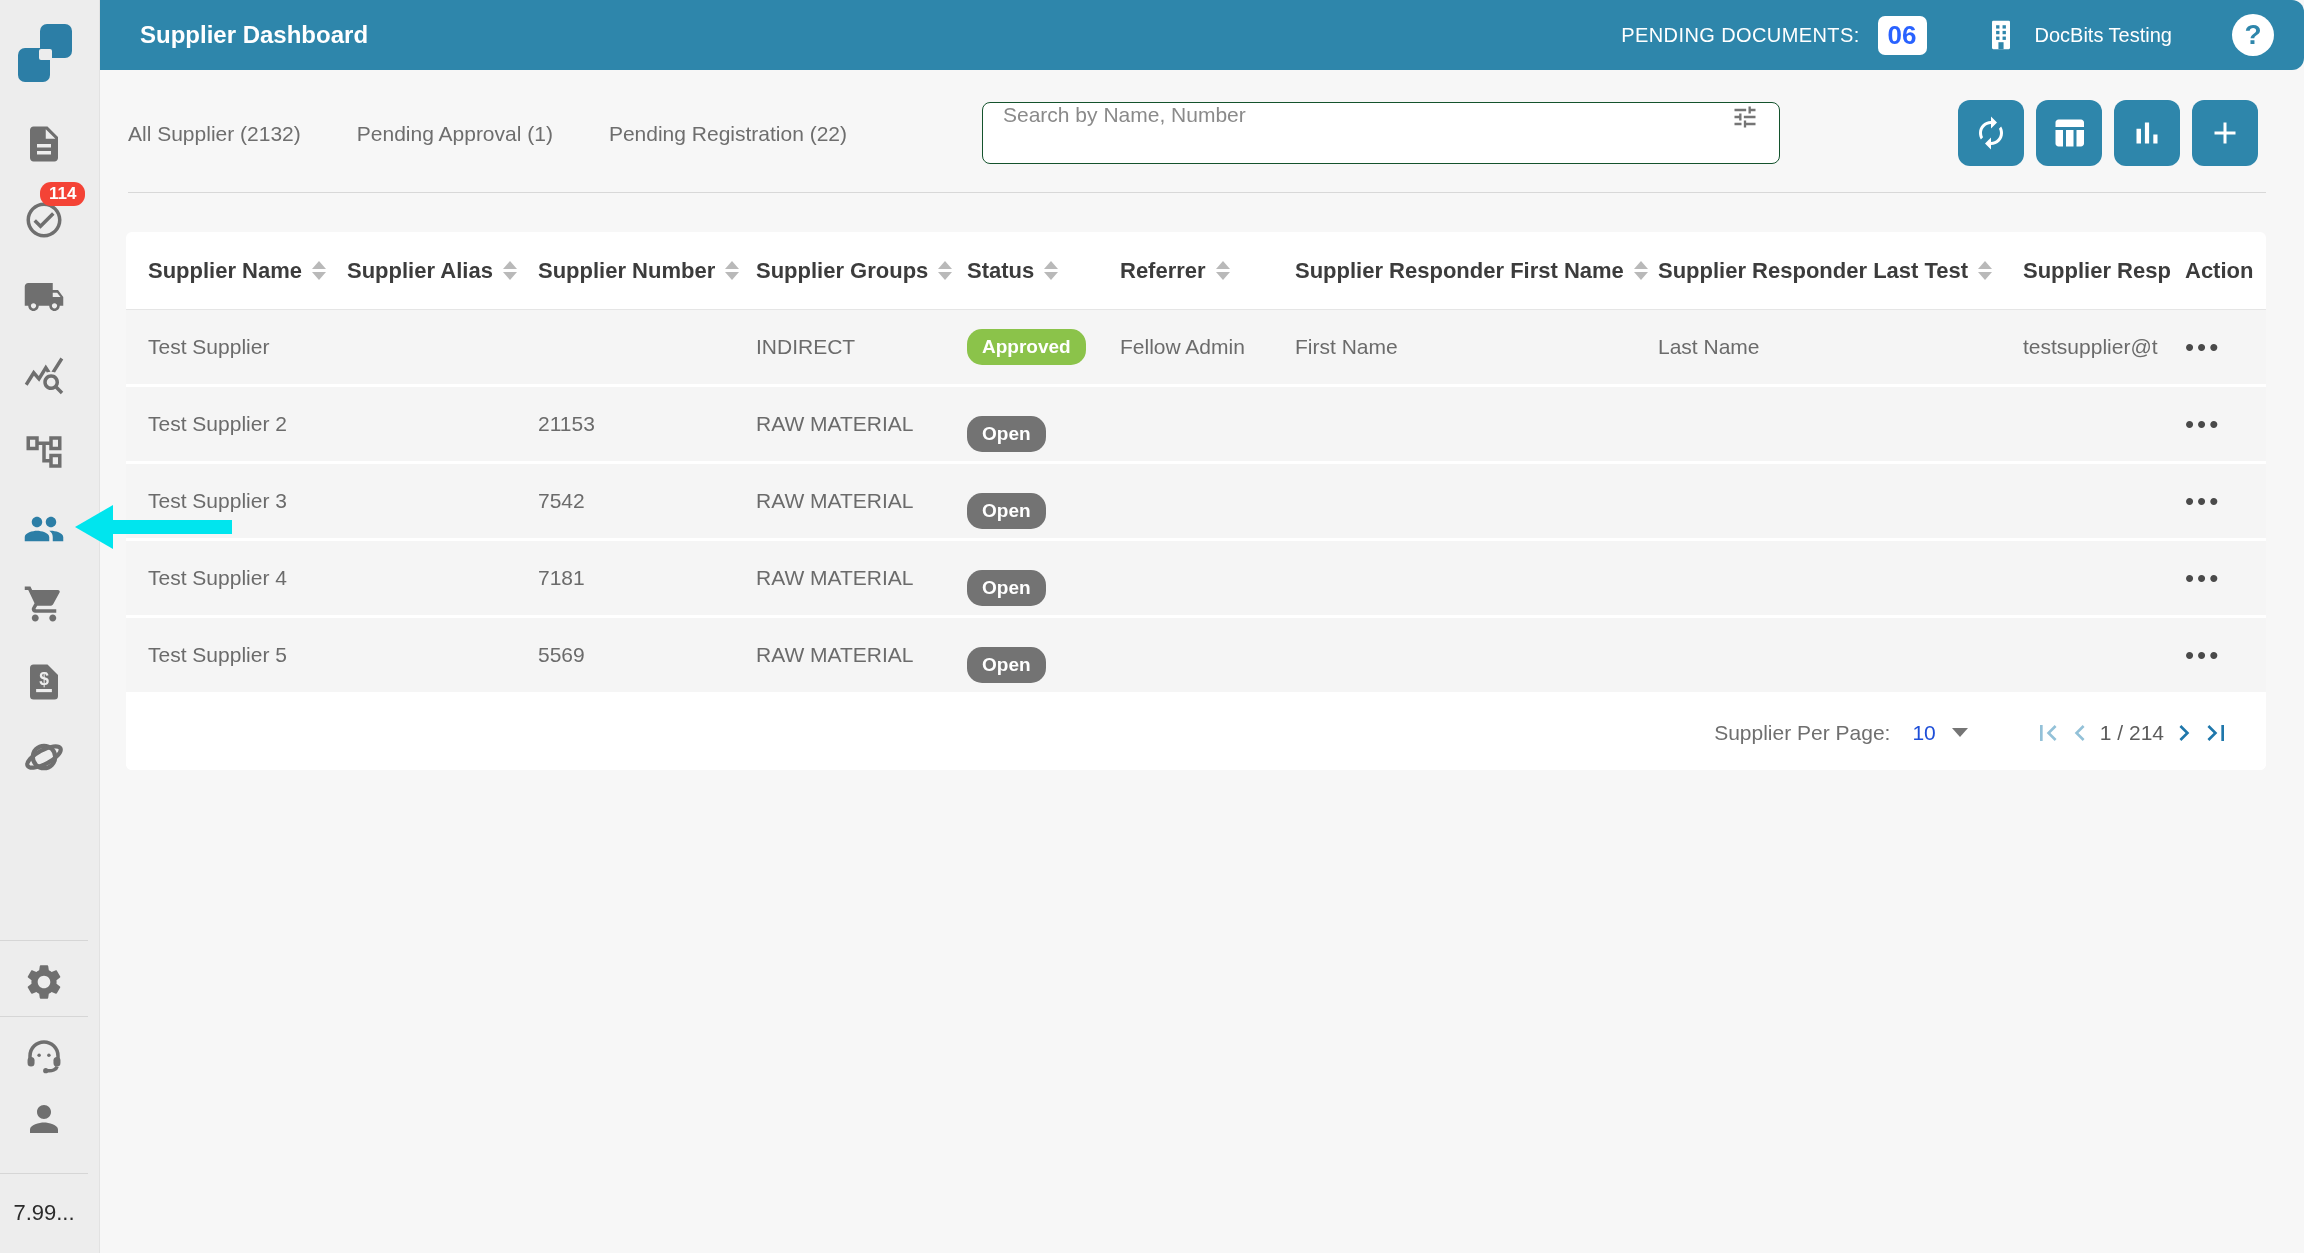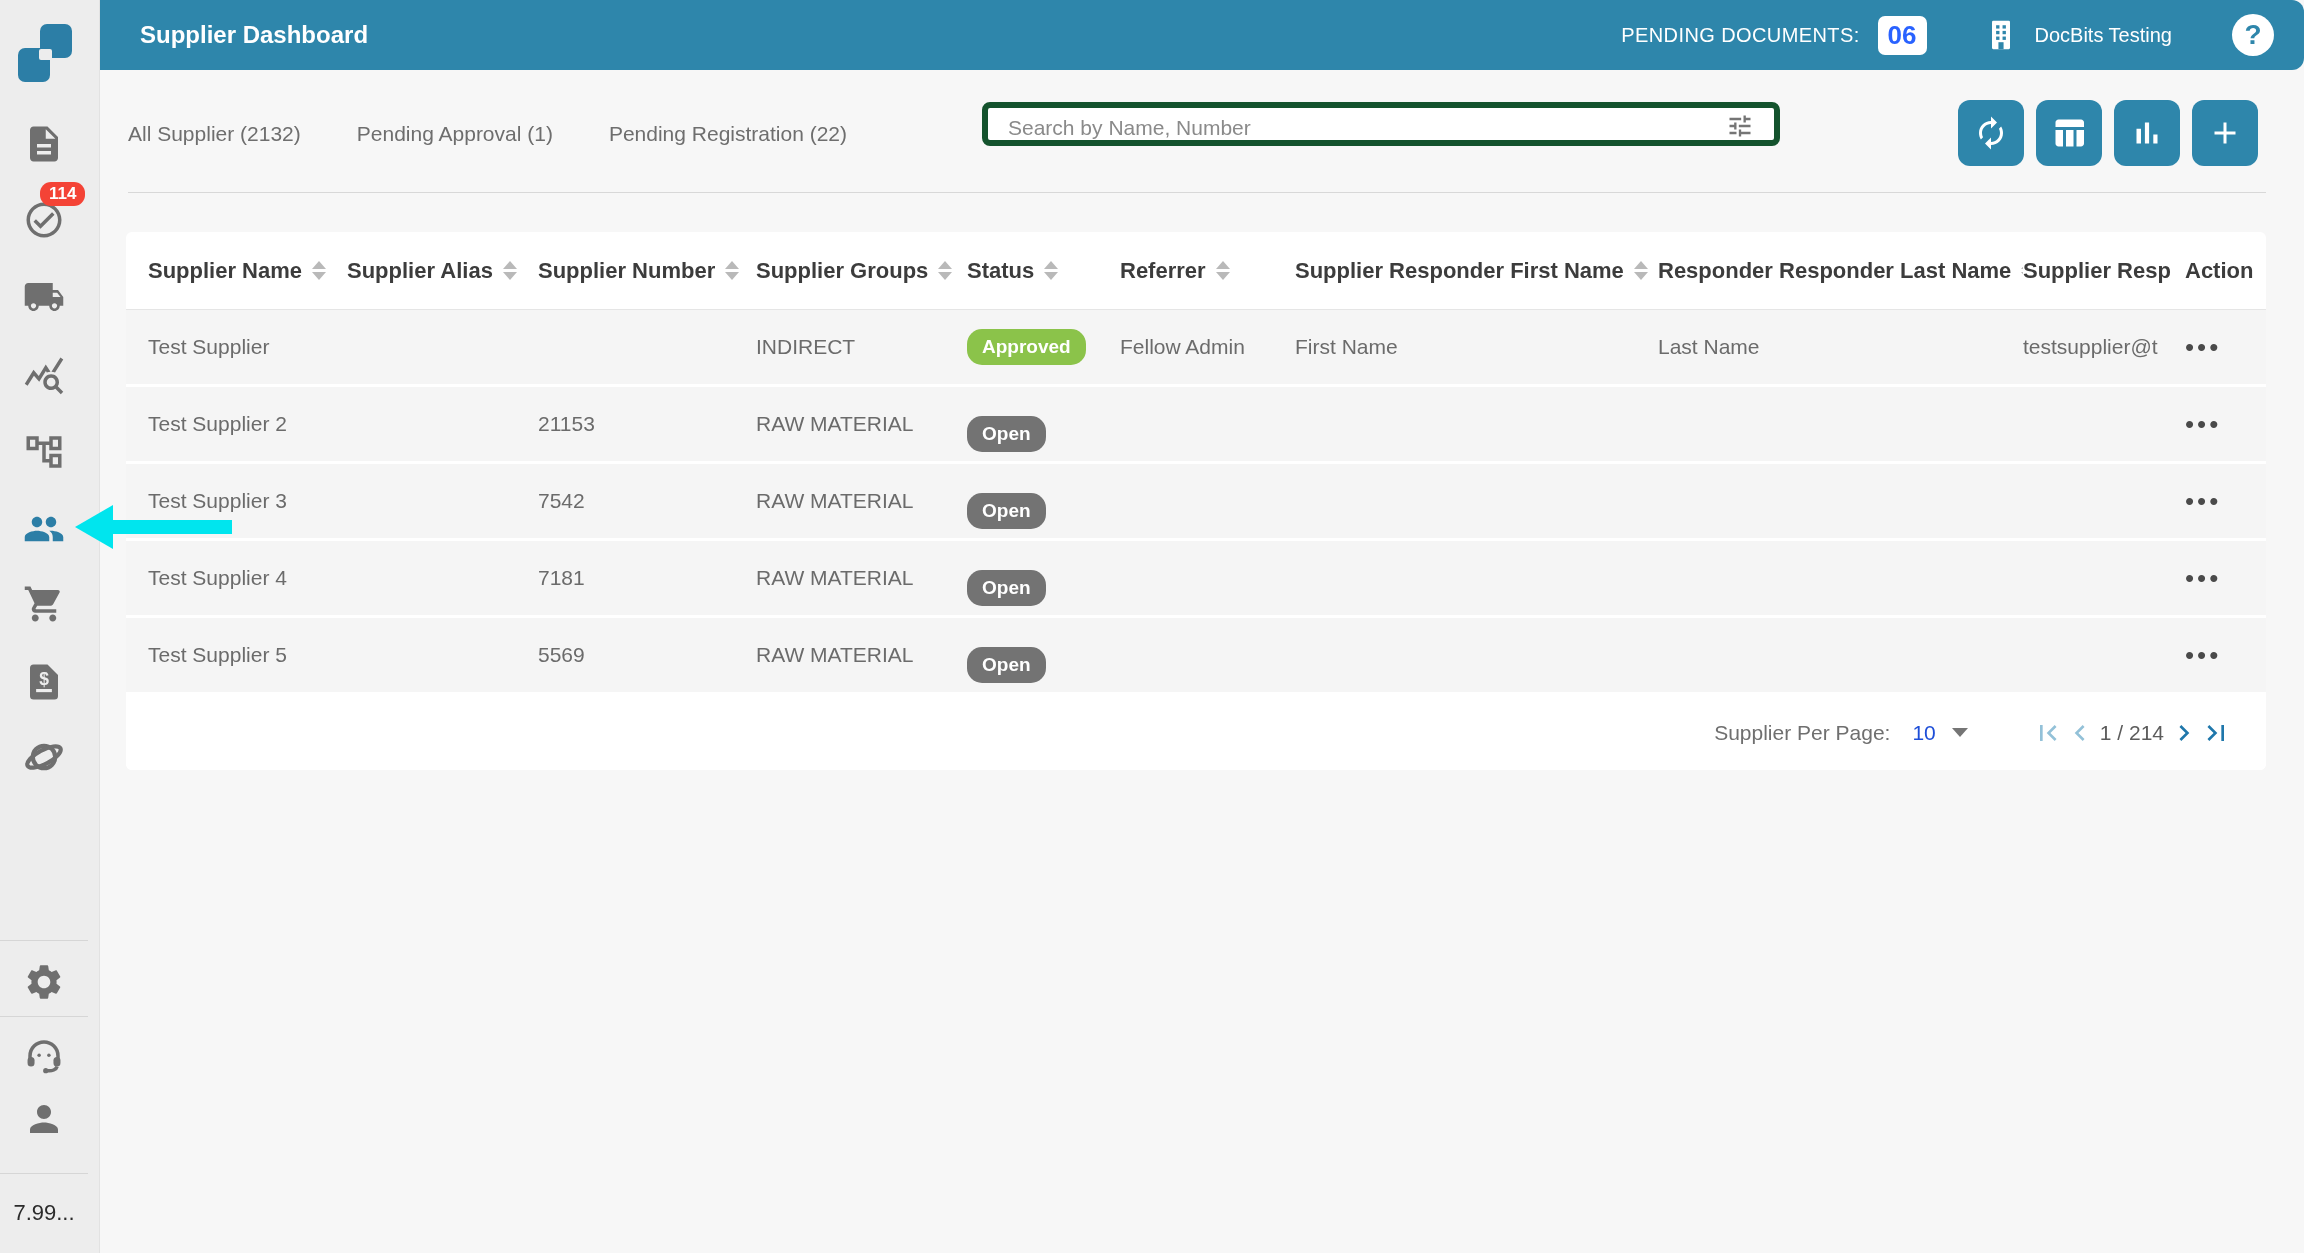--- a/index.html
+++ b/index.html
@@ -25,21 +25,21 @@
   .pending-label { font-size:20px; letter-spacing:.4px; }
   .pending-count { background:#fff; color:#2962ff; font-weight:bold; font-size:26px; padding:4px 10px; border-radius:7px; margin-left:18px; }
   .building { margin-left:56px; }
   .company { font-size:20px; margin-left:16px; }
   .help { width:42px; height:42px; border-radius:50%; background:#fff; color:#2e86ab; display:flex; align-items:center; justify-content:center; font-size:28px; font-weight:bold; margin-left:60px; cursor:pointer; }
 
   
   .tabs { position:absolute; left:128px; top:103px; height:62px; display:flex; align-items:center; gap:56px; }
   .tab { font-size:21px; color:#6e6e6e; cursor:pointer; white-space:nowrap; }
   .tabs-line { position:absolute; left:128px; top:192px; width:2138px; height:1px; background:#d8d8d8; }
-  .search-box { position:absolute; left:982px; top:102px; width:798px; height:44px; background:#fff; border:6px solid #14532d; border-radius:8px; display:flex; align-items:flex-end; padding:0 20px; }
+  .search-box { position:absolute; left:982px; top:102px; width:798px; height:62px; background:#fff; border:1px solid #14532d; border-radius:8px; display:flex; align-items:flex-start; padding:0 20px; }
   .search-box input { flex:1; border:none; outline:none; font-size:21px; color:#555; background:transparent; font-family:"Liberation Sans", sans-serif; }
   .search-box input::placeholder { color:#8a8a8a; }
   .toolbar { position:absolute; left:1958px; top:100px; display:flex; gap:12px; }
   .tbtn { width:66px; height:66px; background:#2e86ab; border:none; border-radius:12px; display:flex; align-items:center; justify-content:center; cursor:pointer; }
   .tbtn svg { width:36px; height:36px; }
 
   
   .card { position:absolute; left:126px; top:232px; width:2140px; height:538px; background:#fff; border-radius:6px; overflow:hidden; }
   .trow { display:grid; grid-template-columns:199px 191px 218px 211px 153px 175px 363px 365px 162px 1fr; align-items:center; padding-left:22px; }
   .thead { height:78px; border-bottom:1px solid #e5e5e5; }
@@ -278,21 +278,21 @@
           </span>
         </div>
       <div class="hcell">
           <span>Supplier Responder First Name</span>
           <span class="sort">
             <i class="up"></i>
             <i class="dn"></i>
           </span>
         </div>
       <div class="hcell">
-          <span>Responder Responder Last Name</span>
+          <span>Supplier Responder Last Test</span>
           <span class="sort">
             <i class="up"></i>
             <i class="dn"></i>
           </span>
         </div>
       <div class="hcell">
           <span>Supplier Resp</span>
         </div>
       <div class="hcell">
           <span>Action</span>

